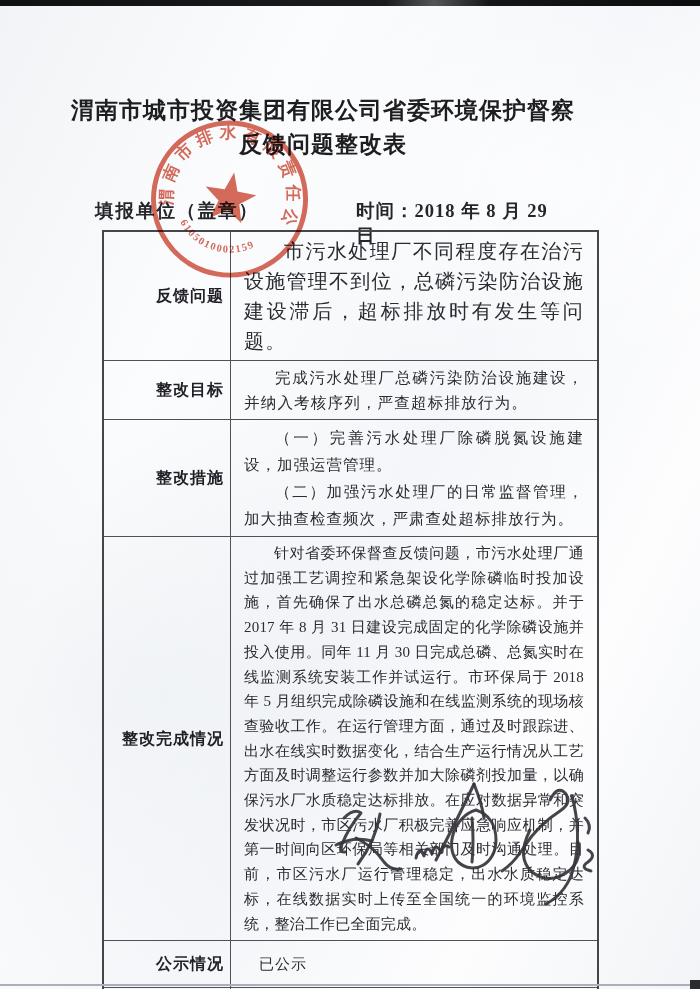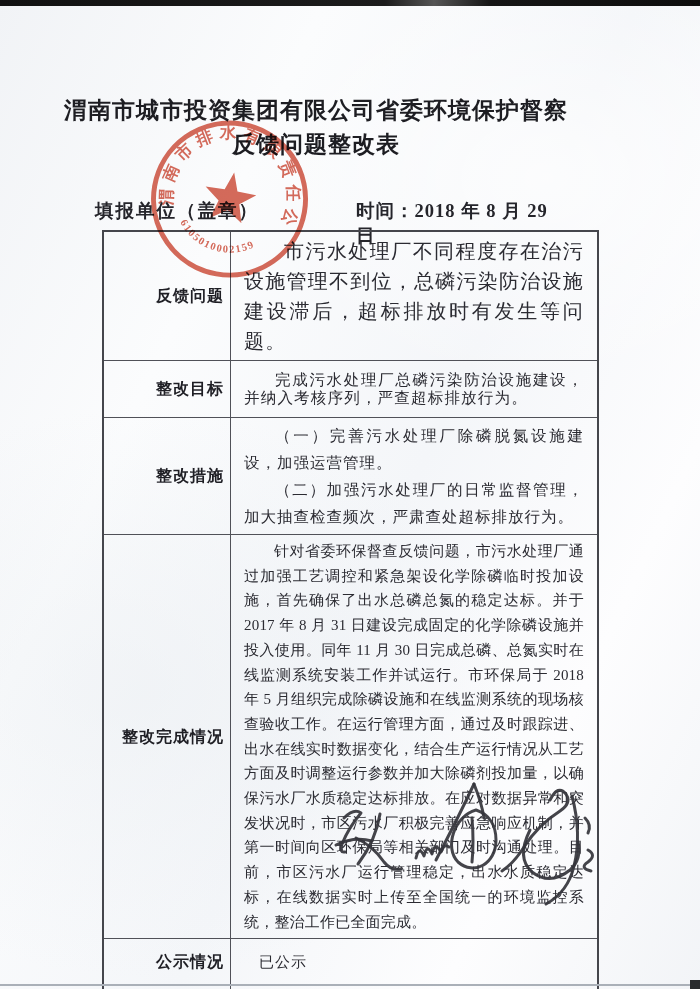--- a/index.html
+++ b/index.html
@@ -15,37 +15,37 @@
       radial-gradient(ellipse 500px 380px at 20% 70%, rgba(233,237,241,.5), rgba(255,255,255,0) 75%),
       linear-gradient(115deg,#f1f3f6 0%,#fbfcfd 28%,#f4f6f9 55%,#fdfdfe 78%,#f2f4f7 100%);
     color:#26262c;
   }
   .scan-edge-top{position:absolute;left:0;top:0;width:700px;height:6px;
     background:linear-gradient(90deg,#111 0%,#1c1c1c 55%,#555 62%,#161616 70%,#0d0d0d 100%);}
   .scan-edge-bottom{position:absolute;left:0;top:984px;width:700px;height:2px;background:#aab0b8;}
   .scan-nub{position:absolute;right:0;top:980px;width:10px;height:9px;background:#2a2c2e;}
 
   .title{position:absolute;left:0;top:94px;width:632px;text-align:center;
-    font-weight:bold;font-size:23px;line-height:34px;letter-spacing:1px;color:#1d1d22;}
+    font-weight:bold;font-size:23px;line-height:34px;letter-spacing:1px;color:#1d1d22;padding-left:7px;}
 
   .meta{position:absolute;top:198px;left:0;width:560px;height:26px;font-weight:bold;
     font-size:18.5px;color:#25252b;}
   .meta .unit{position:absolute;left:95px;letter-spacing:2px;}
   .meta .date{position:absolute;left:356px;letter-spacing:1px;}
 
   table.form{position:absolute;left:102px;top:230px;width:497px;
     border-collapse:collapse;table-layout:fixed;}
   table.form td{border:1px solid #505158;vertical-align:middle;}
   table.form{border:2px solid #45464c;}
   td.lbl{width:114px;text-align:right;font-weight:bold;font-size:16px;
     letter-spacing:1px;color:#1f1f25;padding:2px 6px;line-height:26px;}
   td.val{padding:4px 13px;color:#2b2b32;}
   td.val p{margin:0;text-indent:2em;text-align:justify;}
   tr.r1{height:64px;} tr.r1 td.val p{font-size:20px;line-height:30px;letter-spacing:1.2px;}
-  tr.r2{height:57px;margin-left:20px;} tr.r2 td.val p{font-size:15.5px;line-height:18px;letter-spacing:1.2px;}
+  tr.r2{height:57px;margin-left:20px;} tr.r2 td.val p{font-size:15.5px;line-height:25px;letter-spacing:1.2px;}
   tr.r3{height:105px;} tr.r3 td.val p{font-size:15.5px;line-height:27px;letter-spacing:1px;}
   tr.r4{height:320px;} tr.r4 td.val p{font-size:15px;line-height:24.7px;letter-spacing:.2px;}
   tr.r5{height:47px;padding-left:40px;} tr.r5 td.val p{font-size:15px;text-indent:1em;letter-spacing:1px;}
   tr.r6{height:49px;}
 
   .seal{position:absolute;left:144px;top:117px;width:170px;height:170px;
     transform:rotate(10deg);opacity:.82;mix-blend-mode:multiply;pointer-events:none;}
   .seal text{font-family:"Liberation Serif","DejaVu Serif",serif;font-weight:bold;}
 
   .signature{position:absolute;left:288px;top:766px;width:310px;height:145px;pointer-events:none;}

